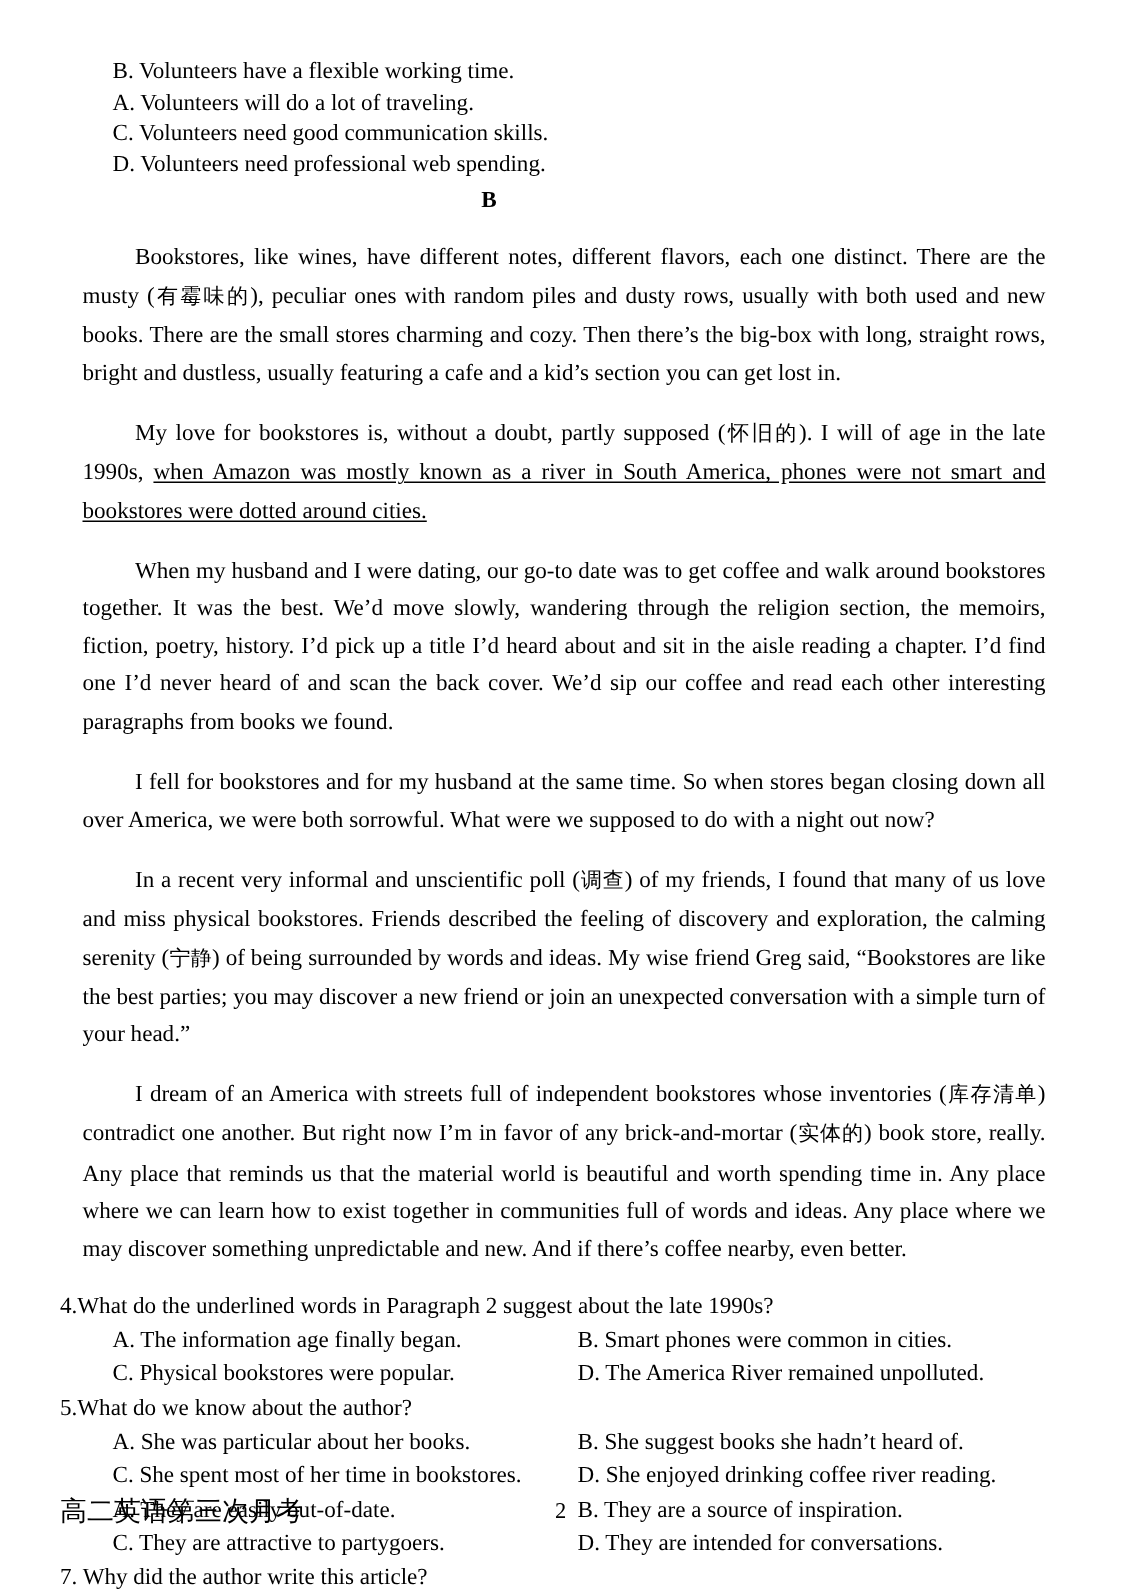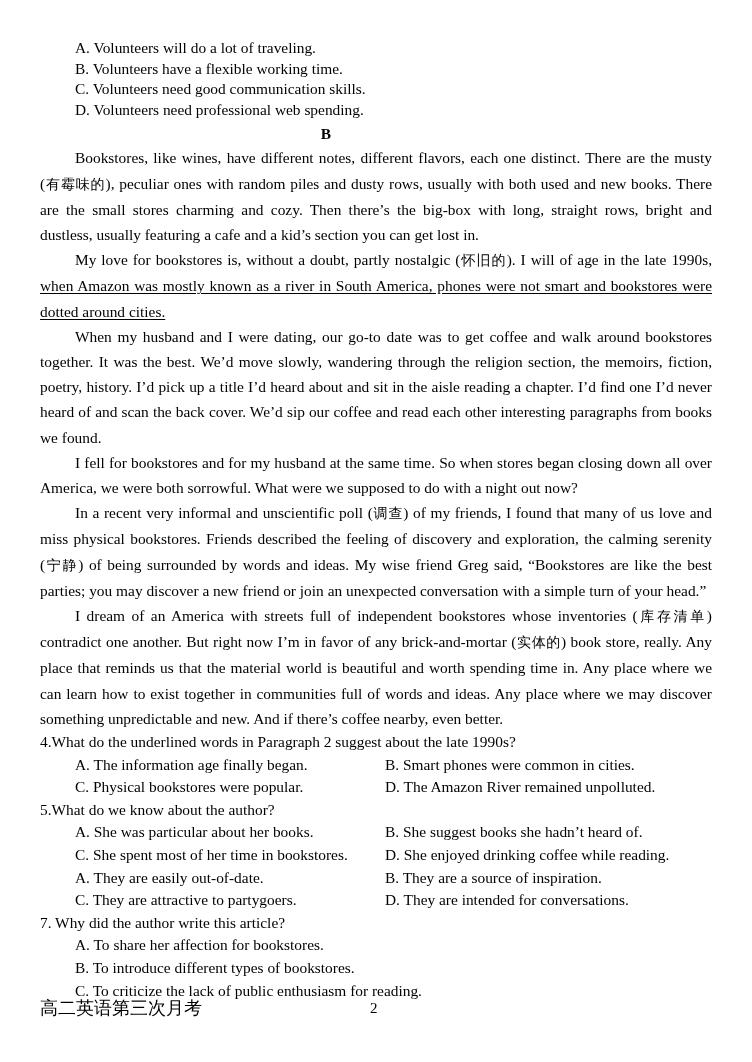--- a/index.html
+++ b/index.html
@@ -42,21 +42,21 @@
     margin-bottom: 1px;
     padding-right: 100px;
   }
   
   .para {
     font-size: 15.4px;
     line-height: 25.2px;
     text-align: justify;
     text-justify: inter-word;
     text-indent: 35px;
-    margin: 0;
+    margin: 15px;
   }
   .para .u {
     text-decoration: underline;
     text-underline-offset: 2px;
   }
   .cn {
     font-family: "DejaVu Sans", "Liberation Sans", sans-serif;
     font-size: 14px;
   }
   
@@ -114,61 +114,61 @@
     font-size: 15px;
     line-height: 20px;
   }
 </style>
 </head>
 <body>
 
 <div class="page">
 
   <div class="top-options">
+    <div class="opt-line">B. Volunteers have a flexible working time.</div>
     <div class="opt-line">A. Volunteers will do a lot of traveling.</div>
-    <div class="opt-line">B. Volunteers have a flexible working time.</div>
     <div class="opt-line">C. Volunteers need good communication skills.</div>
     <div class="opt-line">D. Volunteers need professional web spending.</div>
   </div>
 
   <div class="section-letter">B</div>
 
   <div>
     <p class="para"><span>Bookstores, like wines, have different notes, different flavors, each one distinct. There are the musty (</span><span class="cn">有霉味的</span><span>), peculiar ones with random piles and dusty rows, usually with both used and new books. There are the small stores charming and cozy. Then there’s the big-box with long, straight rows, bright and dustless, usually featuring a cafe and a kid’s section you can get lost in.</span></p>
-    <p class="para"><span>My love for bookstores is, without a doubt, partly nostalgic (</span><span class="cn">怀旧的</span><span>). I will of age in the late 1990s, </span><span class="u">when Amazon was mostly known as a river in South America, phones were not smart and bookstores were dotted around cities.</span></p>
+    <p class="para"><span>My love for bookstores is, without a doubt, partly supposed (</span><span class="cn">怀旧的</span><span>). I will of age in the late 1990s, </span><span class="u">when Amazon was mostly known as a river in South America, phones were not smart and bookstores were dotted around cities.</span></p>
     <p class="para"><span>When my husband and I were dating, our go-to date was to get coffee and walk around bookstores together. It was the best. We’d move slowly, wandering through the religion section, the memoirs, fiction, poetry, history. I’d pick up a title I’d heard about and sit in the aisle reading a chapter. I’d find one I’d never heard of and scan the back cover. We’d sip our coffee and read each other interesting paragraphs from books we found.</span></p>
     <p class="para"><span>I fell for bookstores and for my husband at the same time. So when stores began closing down all over America, we were both sorrowful. What were we supposed to do with a night out now?</span></p>
     <p class="para"><span>In a recent very informal and unscientific poll (</span><span class="cn">调查</span><span>) of my friends, I found that many of us love and miss physical bookstores. Friends described the feeling of discovery and exploration, the calming serenity (</span><span class="cn">宁静</span><span>) of being surrounded by words and ideas. My wise friend Greg said, “Bookstores are like the best parties; you may discover a new friend or join an unexpected conversation with a simple turn of your head.”</span></p>
     <p class="para"><span>I dream of an America with streets full of independent bookstores whose inventories (</span><span class="cn">库存清单</span><span>) contradict one another. But right now I’m in favor of any brick-and-mortar (</span><span class="cn">实体的</span><span>) book store, really. Any place that reminds us that the material world is beautiful and worth spending time in. Any place where we can learn how to exist together in communities full of words and ideas. Any place where we may discover something unpredictable and new. And if there’s coffee nearby, even better.</span></p>
   </div>
 
   <div>
     <div class="q-block">
       <div class="q-stem">4.What do the underlined words in Paragraph 2 suggest about the late 1990s?</div>
       <div class="q-opts">
           <div class="q-row">
             <span class="cell-a">A. The information age finally began.</span>
             <span class="cell-b">B. Smart phones were common in cities.</span>
           </div>
           <div class="q-row">
             <span class="cell-a">C. Physical bookstores were popular.</span>
-            <span class="cell-b">D. The Amazon River remained unpolluted.</span>
+            <span class="cell-b">D. The America River remained unpolluted.</span>
           </div>
         </div>
     </div>
     <div class="q-block">
       <div class="q-stem">5.What do we know about the author?</div>
       <div class="q-opts">
           <div class="q-row">
             <span class="cell-a">A. She was particular about her books.</span>
             <span class="cell-b">B. She suggest books she hadn’t heard of.</span>
           </div>
           <div class="q-row">
             <span class="cell-a">C. She spent most of her time in bookstores.</span>
-            <span class="cell-b">D. She enjoyed drinking coffee while reading.</span>
+            <span class="cell-b">D. She enjoyed drinking coffee river reading.</span>
           </div>
         </div>
     </div>
     <div class="q-block">
       <div class="q-opts">
           <div class="q-row">
             <span class="cell-a">A. They are easily out-of-date.</span>
             <span class="cell-b">B. They are a source of inspiration.</span>
           </div>
           <div class="q-row">

